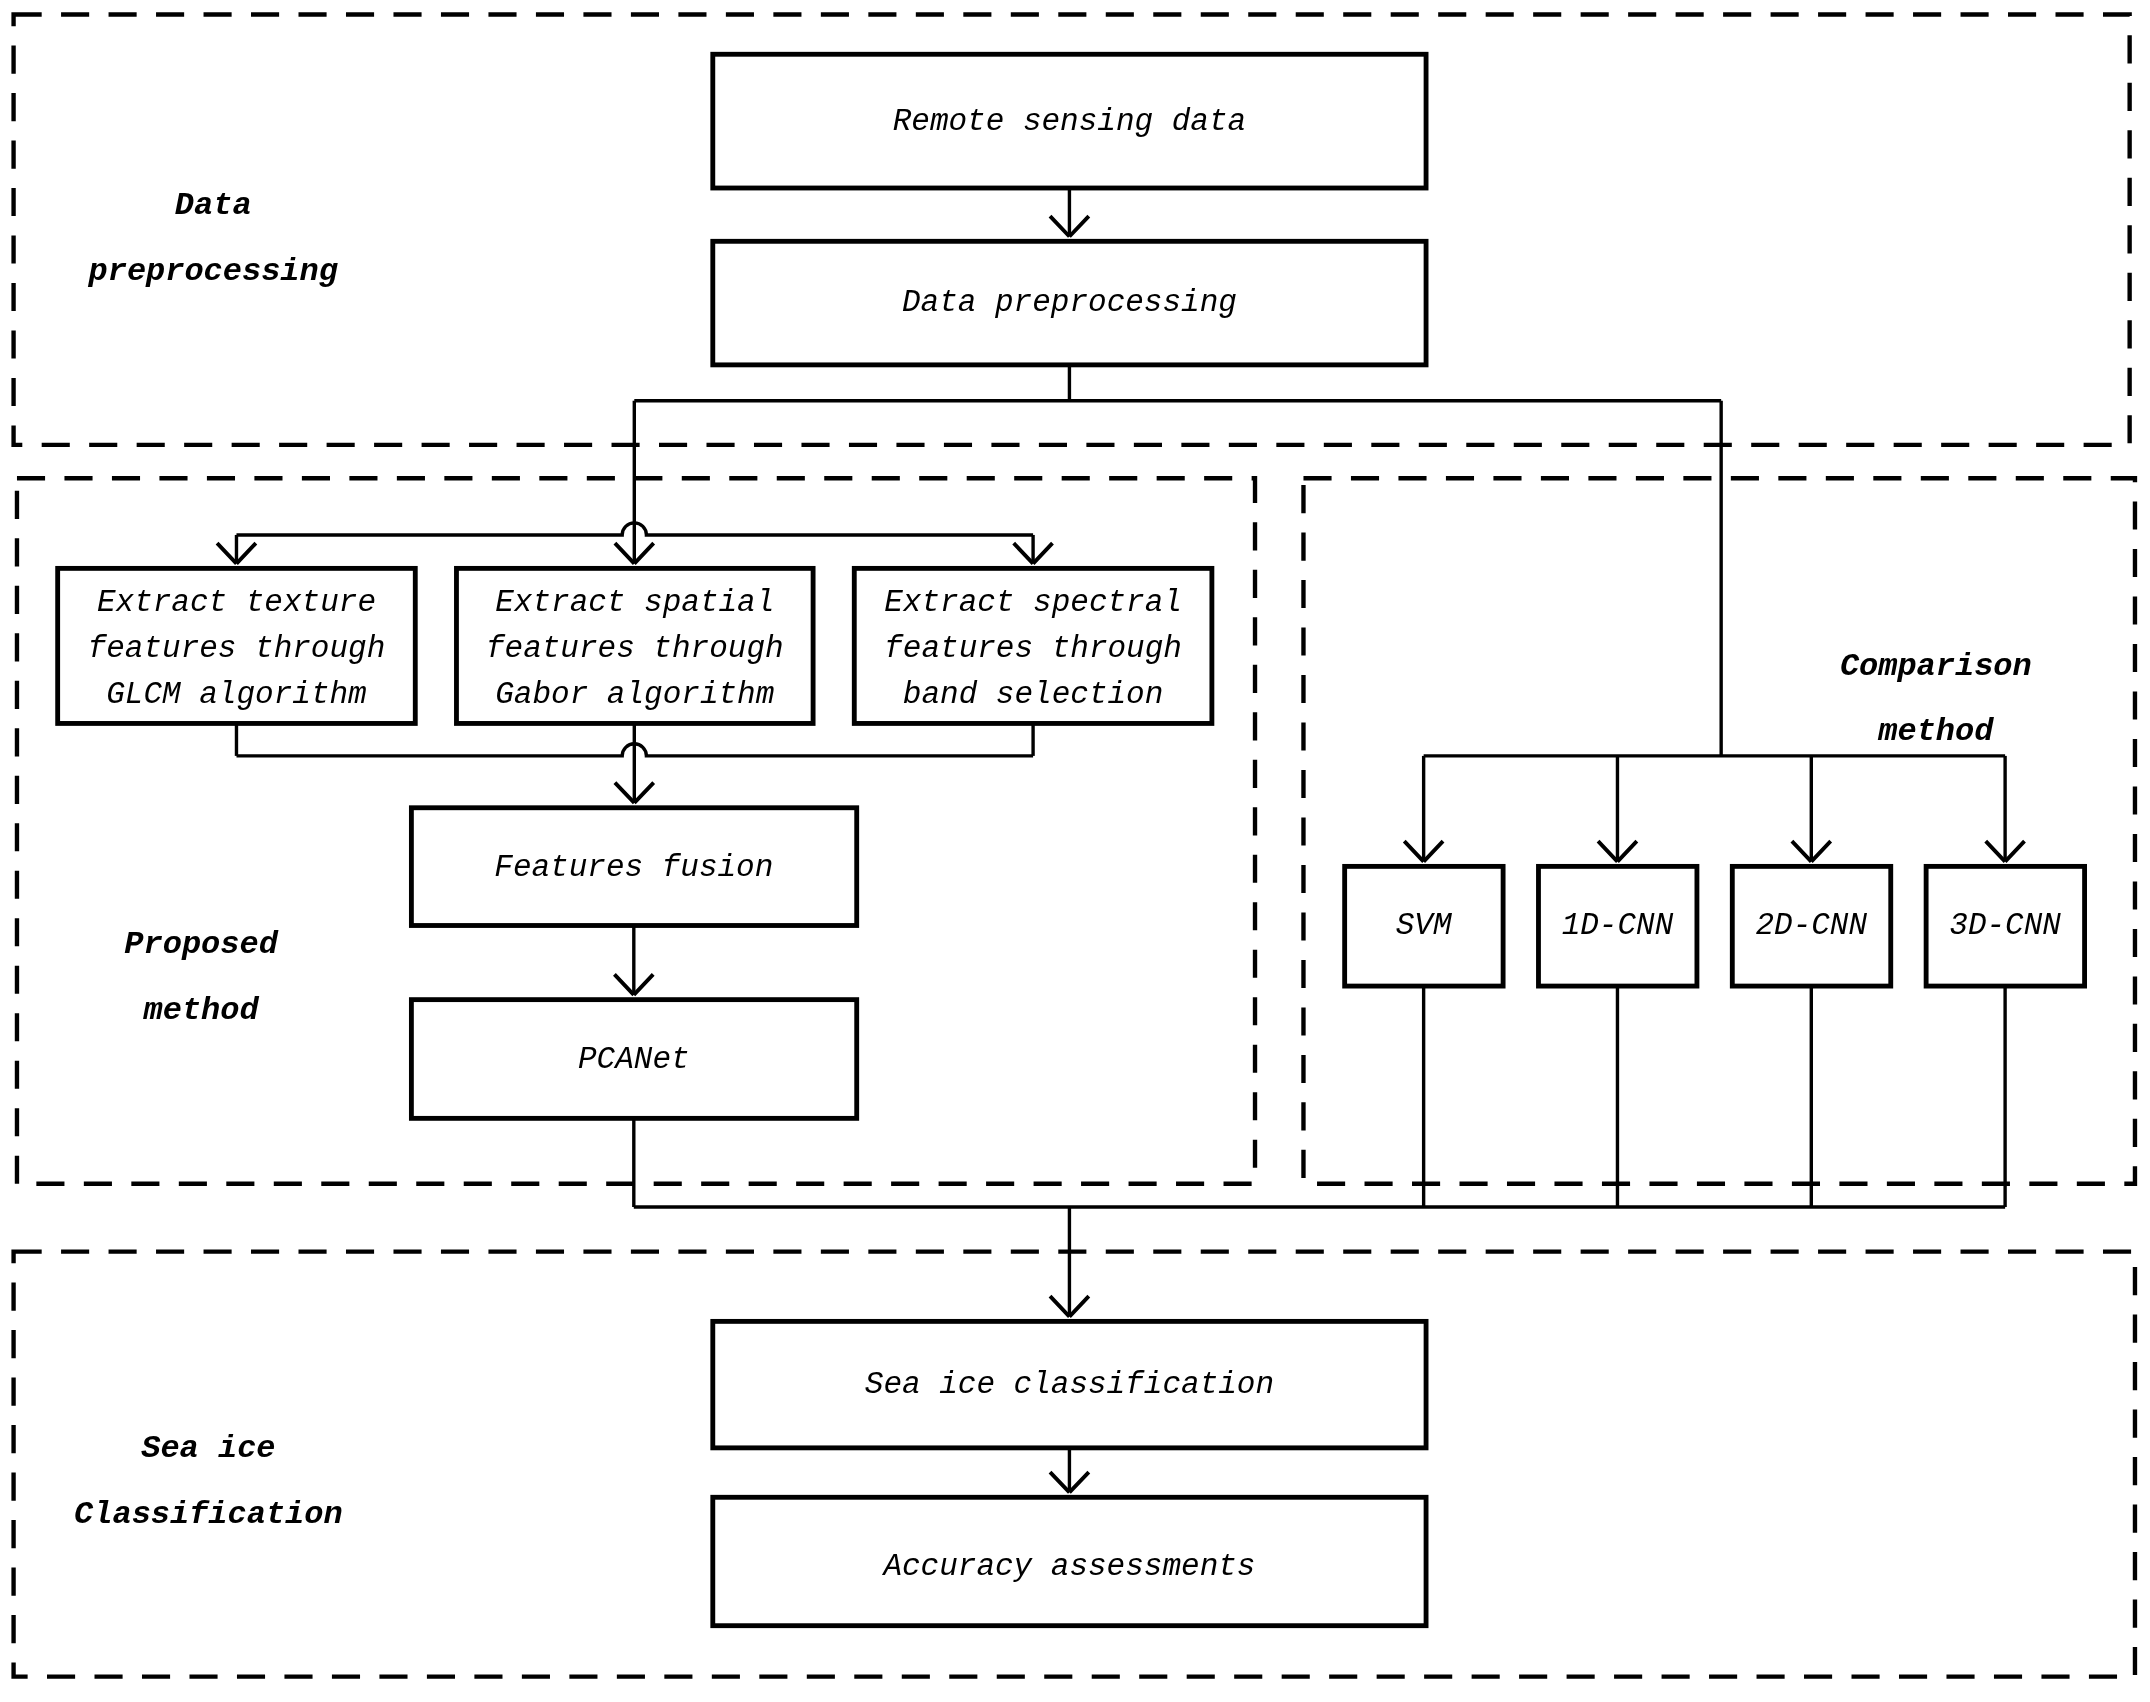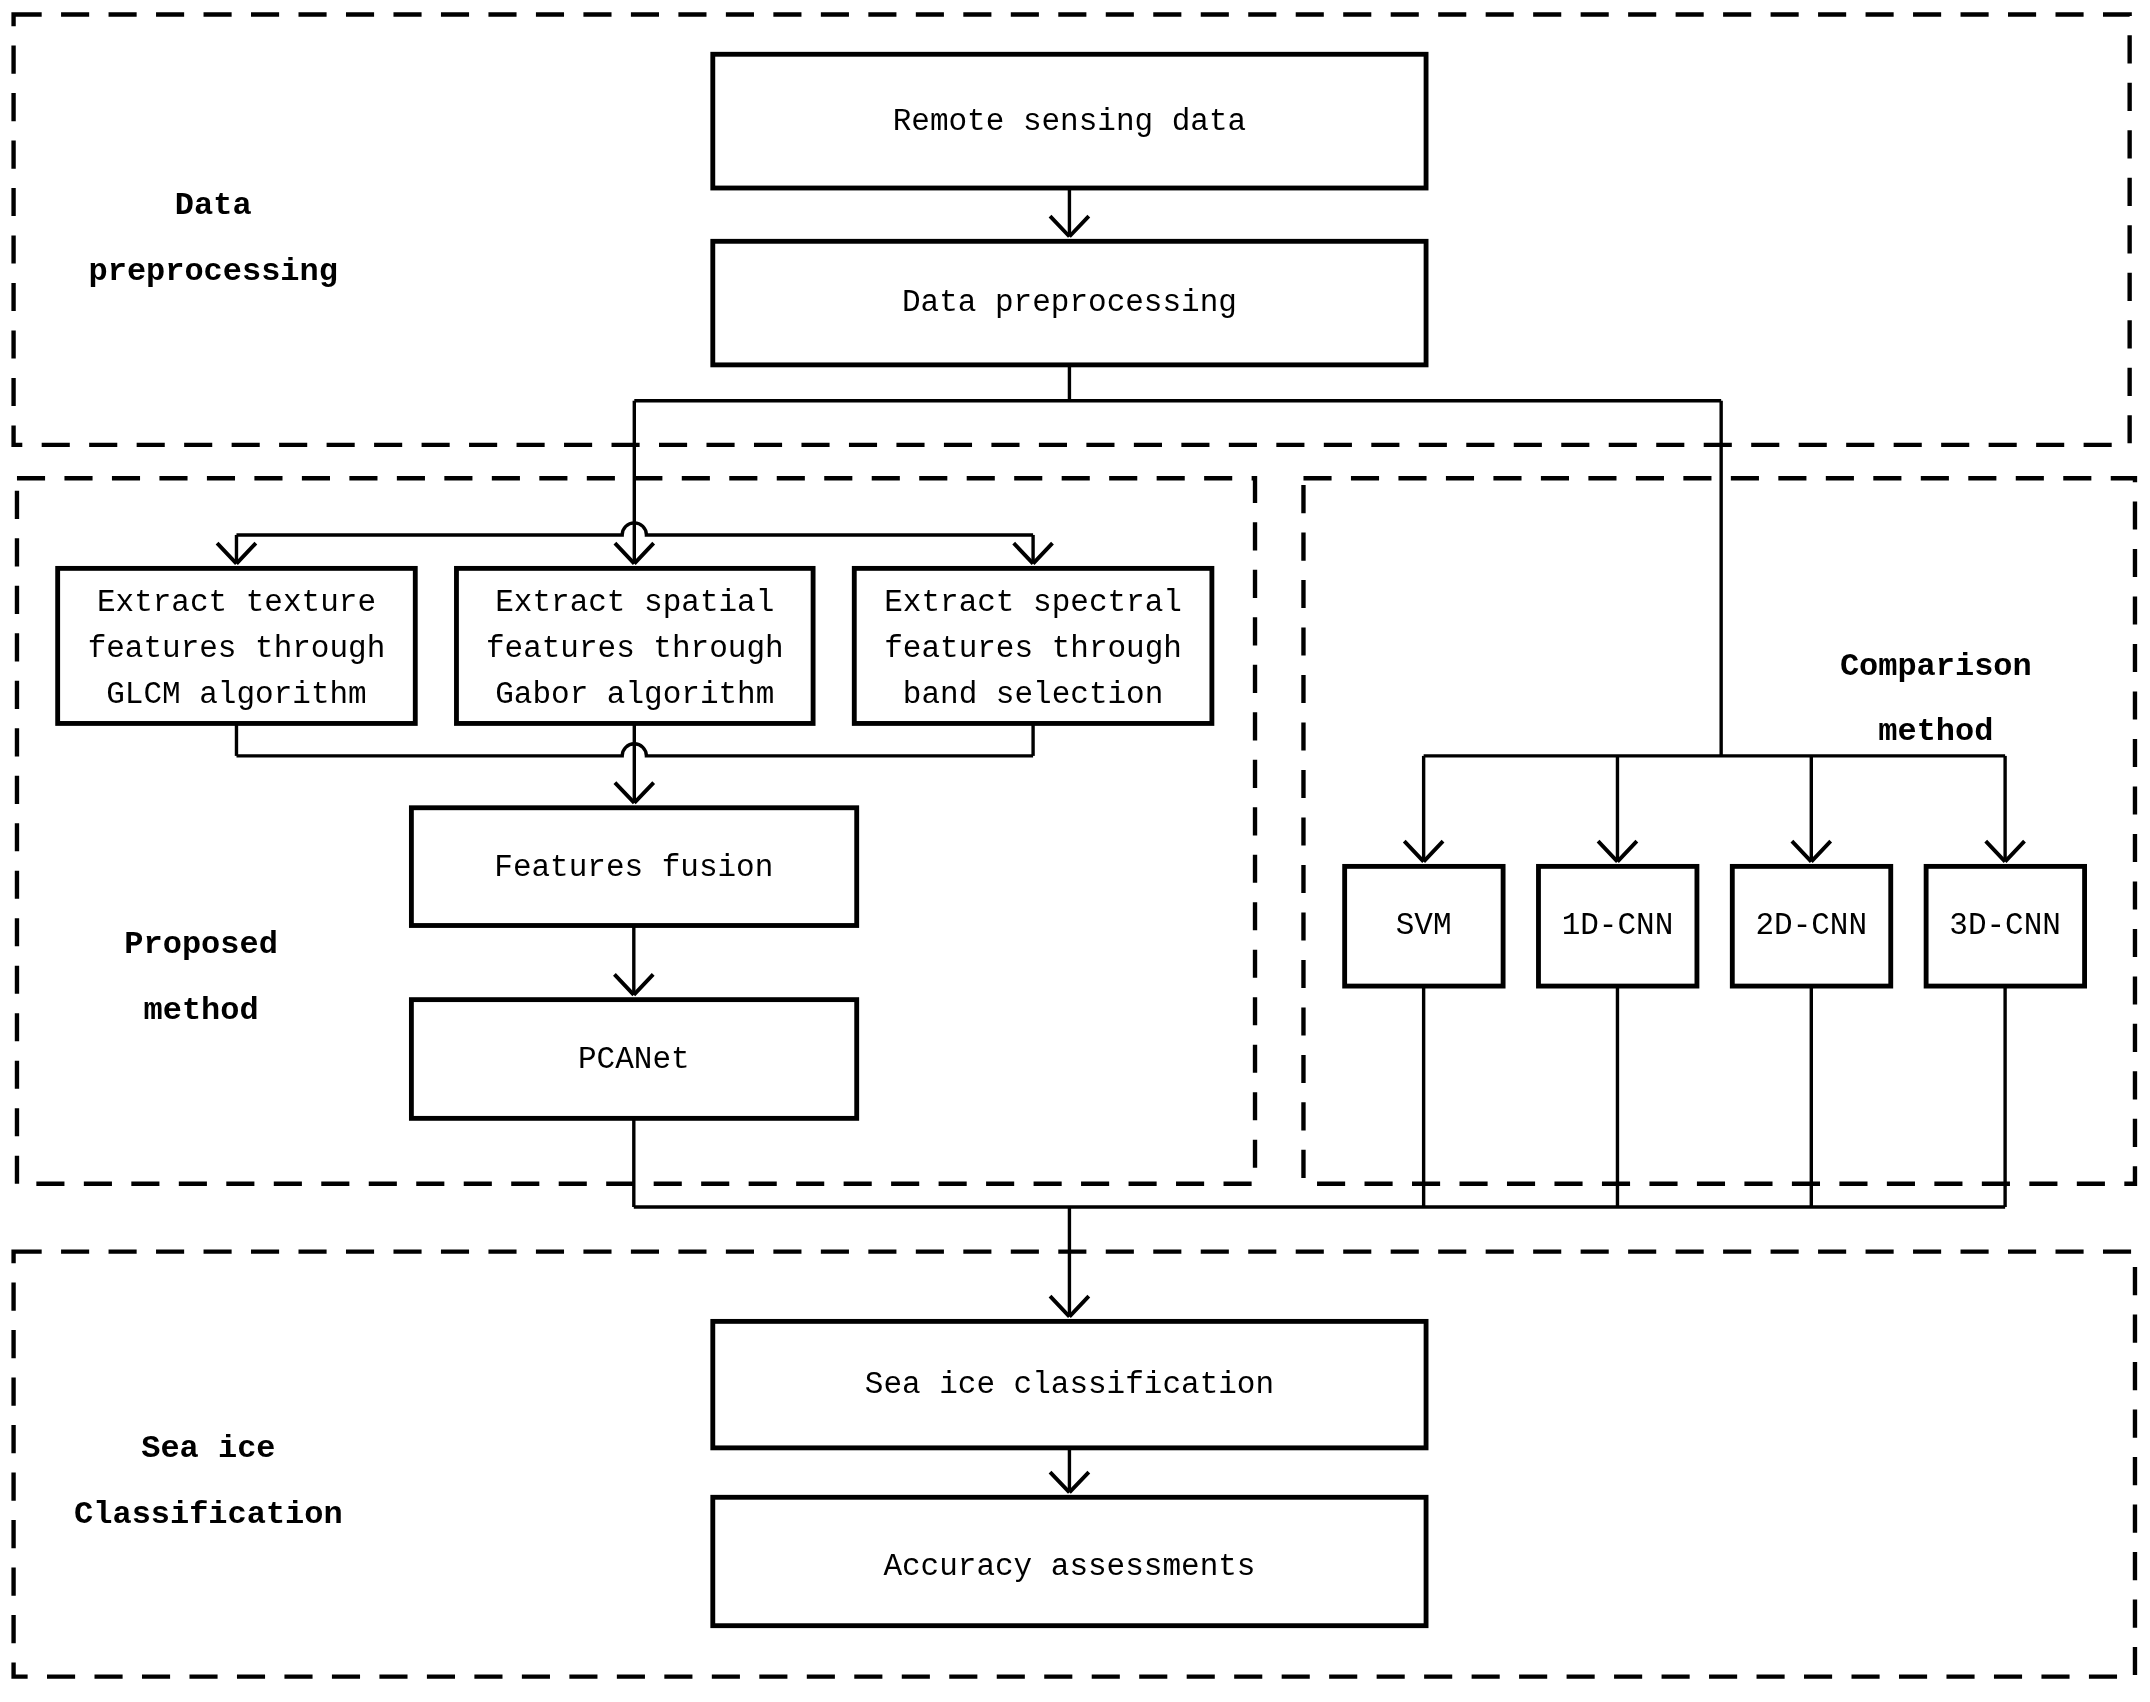--- a/index.html
+++ b/index.html
@@ -3,20 +3,21 @@
 <meta charset="utf-8">
 <style>
   html, body {
     margin: 0;
     padding: 0;
     background: #ffffff;
   }
   .diagram-wrap {
     width: 100%;
     background: #8b5cf6;
+    font-style: italic;
   }
   svg {
     display: block;
     width: 100%;
     height: auto;
     background: #ffffff;
   }
   .box {
     fill: #ffffff;
     stroke: #000000;

